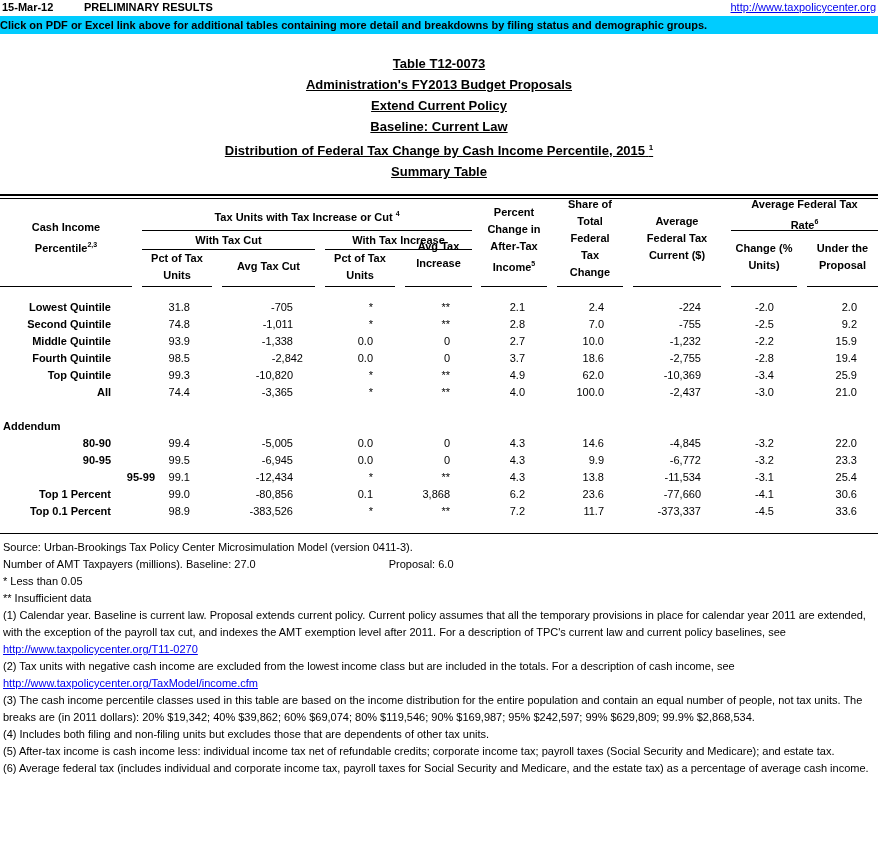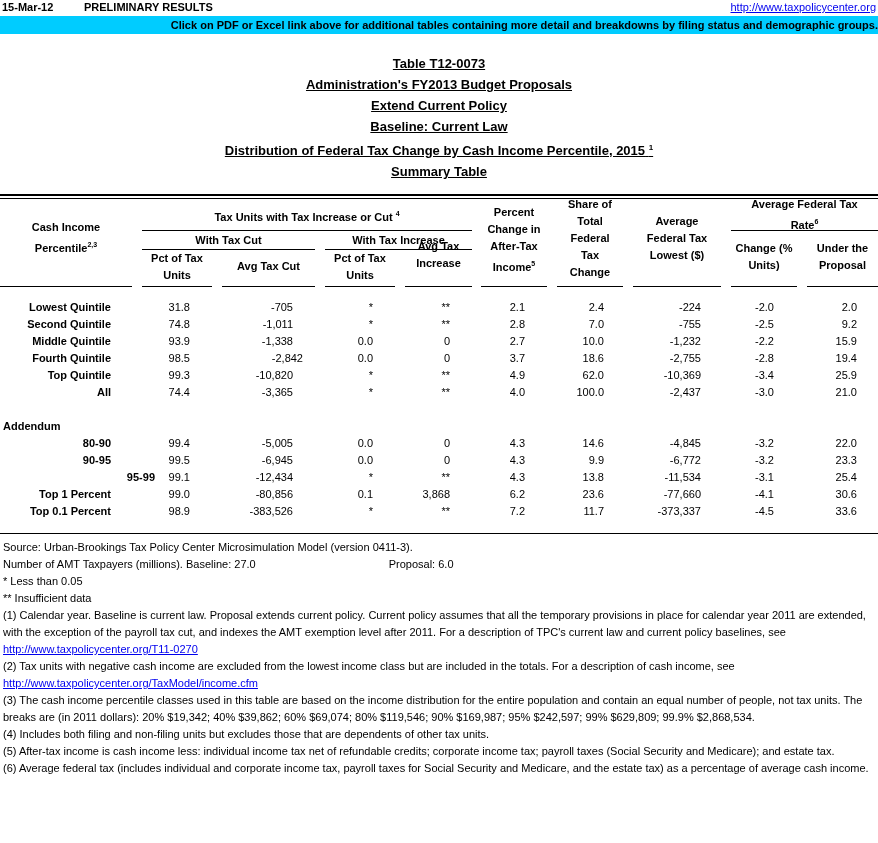--- a/index.html
+++ b/index.html
@@ -3,21 +3,21 @@
 <meta charset="utf-8">
 <style>
   html, body { margin: 0; padding: 0; background: #ffffff; }
   body { width: 878px; height: 843px; position: relative; overflow: hidden;
          font-family: "Liberation Sans", "DejaVu Sans", sans-serif; color: #000; }
   .topbar { position: absolute; left: 0; top: 0; width: 878px; height: 15px; font-size: 11px; }
   .topbar .date { position: absolute; left: 2px; top: 1px; font-weight: bold; }
   .topbar .prelim { position: absolute; left: 84px; top: 1px; font-weight: bold; }
   .topbar .link { position: absolute; right: 2px; top: 1px; color: #0000ee; text-decoration: underline; }
   .banner { position: absolute; left: 0; top: 16px; width: 878px; height: 18px;
-            background: #00ccff; font-size: 11px; font-weight: bold; text-align: right; line-height: 18px; }
+            background: #00ccff; font-size: 11px; font-weight: bold; text-align: left; line-height: 18px; }
   .titles { position: absolute; left: 0; top: 53px; width: 878px; text-align: center;
             font-weight: bold; font-size: 13px; line-height: 21px; text-decoration: underline; }
   .titles sup { font-size: 8px; }
   .dblrule { position: absolute; left: 0; width: 878px; border-top: 2px solid #000; }
   .rule { position: absolute; border-top: 1.5px solid #000; }
   .hdr { position: absolute; font-size: 11px; font-weight: bold; text-align: center; line-height: 17px; }
   .hdr sup { font-size: 7px; }
   .row { position: absolute; left: 0; width: 878px; height: 17px; font-size: 11px; line-height: 17px; }
   .cell { position: absolute; top: 0; }
   .lbl { font-weight: bold; text-align: right; }
@@ -97,21 +97,21 @@
   <div>Total</div>
   <div>Federal</div>
   <div>Tax</div>
   <div>Change</div>
 </div>
 <div class="rule" style="left:557px; top:286px; width:66px;"></div>
 
 <div class="hdr" style="left:633px; top:213px; width:88px;">
   <div>Average</div>
   <div>Federal Tax</div>
-  <div>Lowest ($)</div>
+  <div>Current ($)</div>
 </div>
 <div class="rule" style="left:633px; top:286px; width:88px;"></div>
 
 <div class="hdr" style="left:731px; top:196px; width:147px;">
   <div>Average Federal Tax</div>
   <div><span>Rate</span><sup>6</sup></div>
 </div>
 <div class="rule" style="left:731px; top:230px; width:147px;"></div>
 <div class="hdr" style="left:731px; top:240px; width:66px;">
   <div>Change (%</div>

